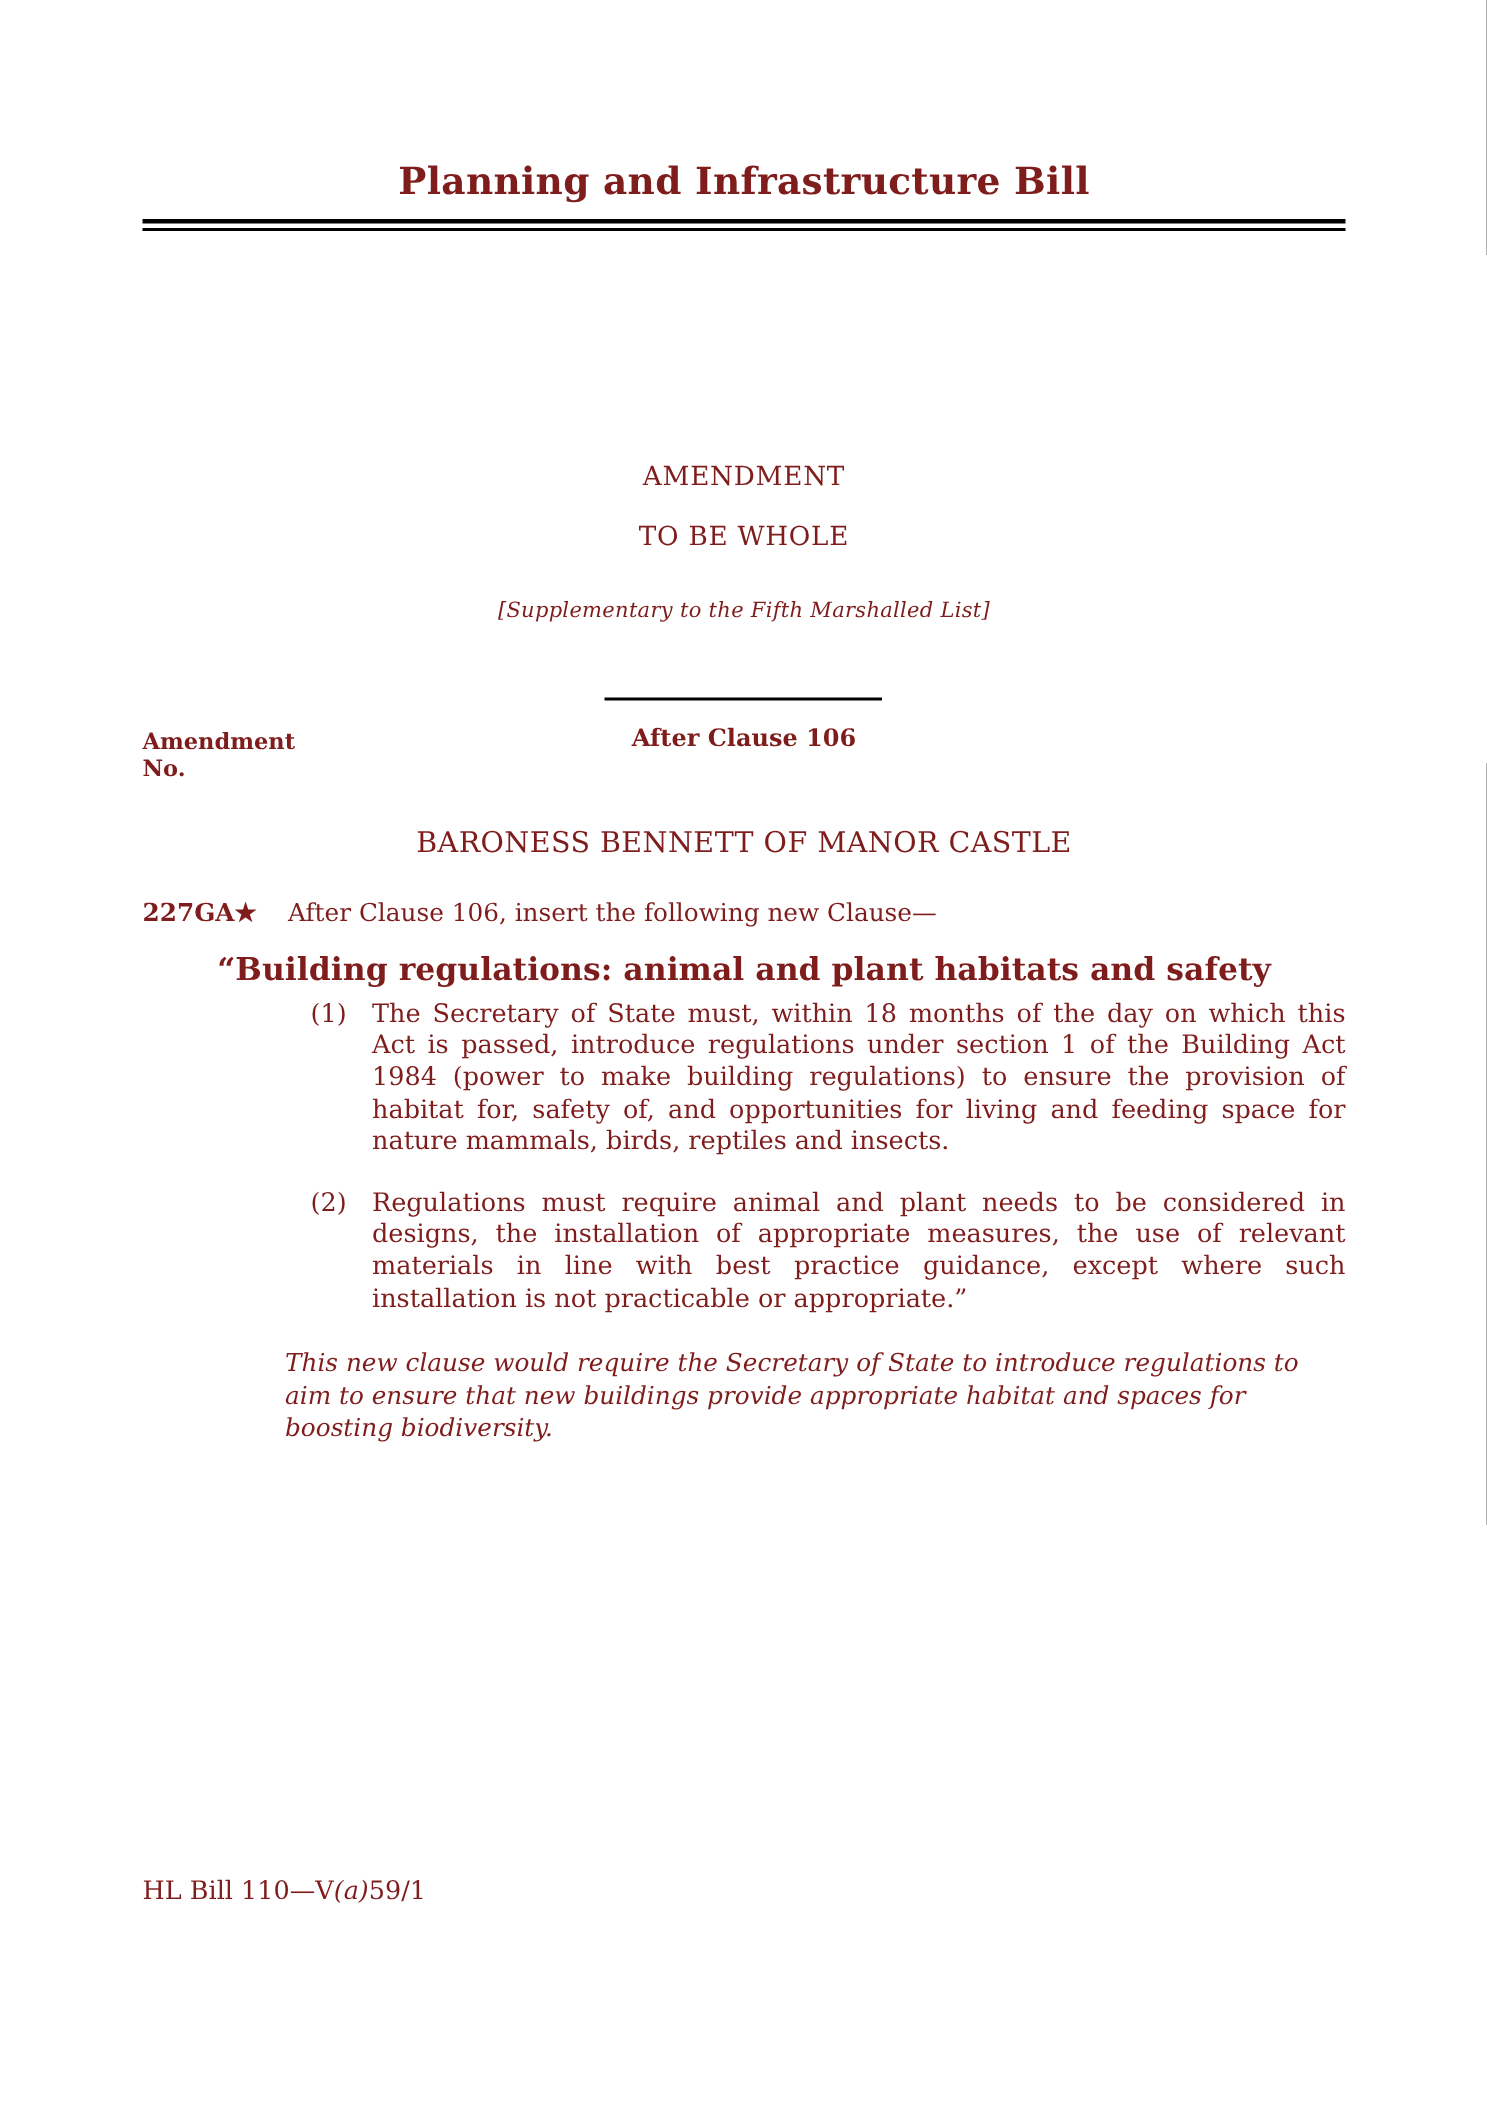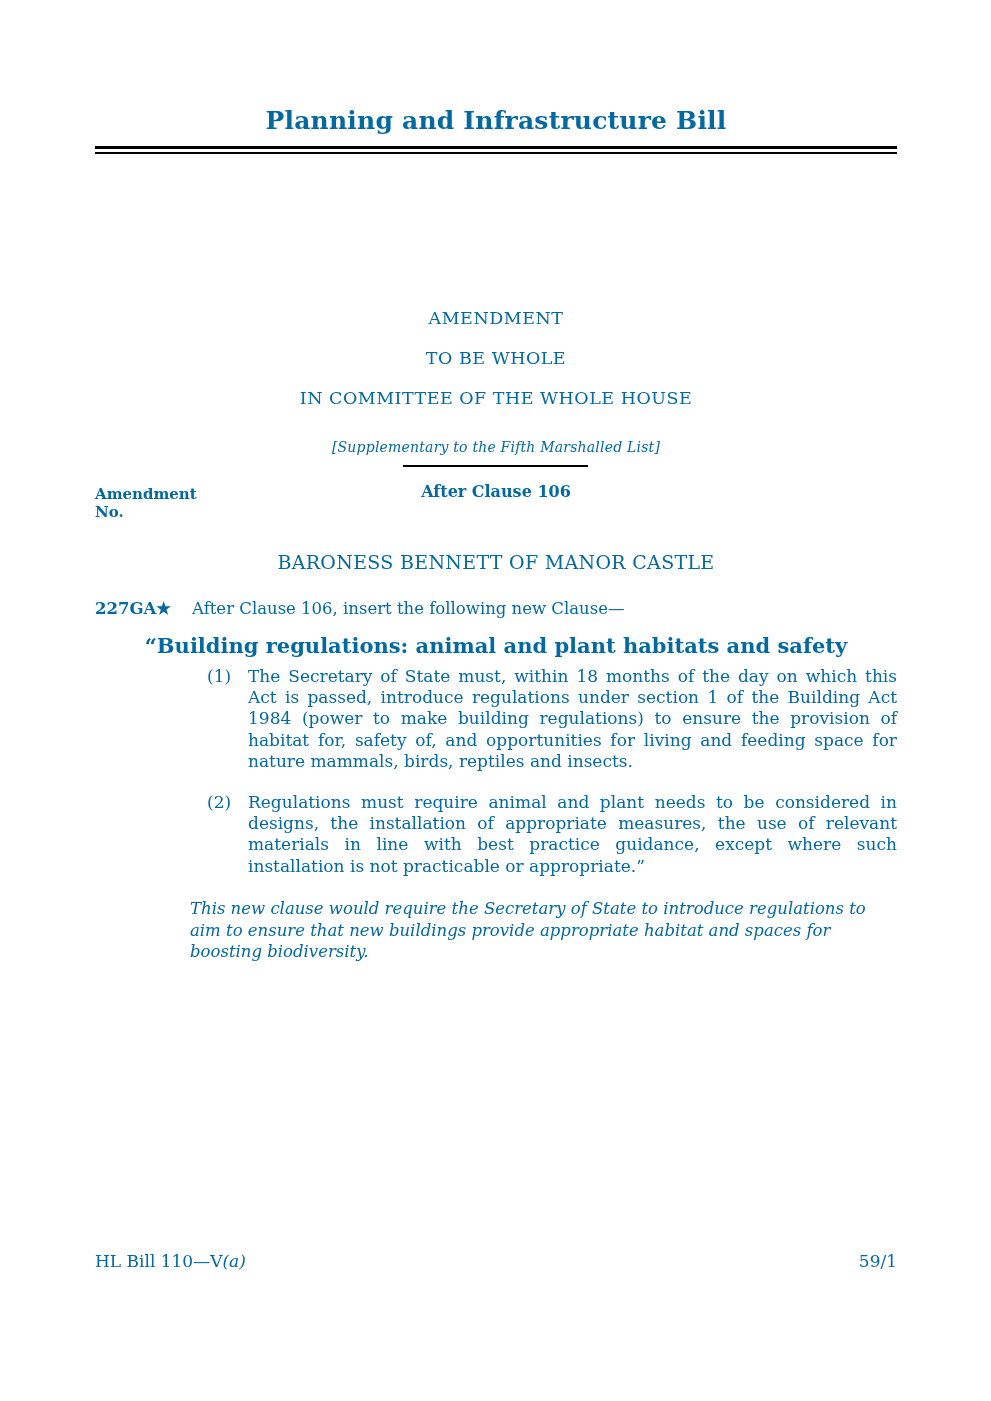--- a/index.html
+++ b/index.html
@@ -3,21 +3,21 @@
 <meta charset="utf-8">
 <style>
   html, body { margin: 0; padding: 0; background: #777; }
   .page {
     position: relative;
     width: 991px;
     height: 1401px;
     margin: 0 auto;
     background: #ffffff;
     font-family: "DejaVu Serif", "Liberation Serif", serif;
-    color: #0369a1;
+    color: #7f1d1d;
     overflow: hidden;
   }
   .abs { position: absolute; }
   .center { text-align: center; }
 
   .bill-title {
     left: 95px; top: 106px; width: 802px;
     font-size: 25px; font-weight: bold; letter-spacing: 0.2px;
   }
   .title-rule {
@@ -75,38 +75,37 @@
   .explanatory { left: 190px; top: 898px; width: 710px; }
   .explanatory-title {
     font-size: 16.5px; font-weight: bold; font-style: italic; line-height: 21px;
   }
   .explanatory-text {
     font-size: 16.5px; font-style: italic; line-height: 21.5px;
   }
 
   .footer {
     left: 95px; top: 1251px; width: 802px;
-    display: flex; justify-content: space-between;
+    display: flex; 
     font-size: 17px;
   }
   .footer .ital { font-style: italic; }
 </style>
 </head>
 <body>
 
 <div class="page">
 
   <div class="abs center bill-title">Planning and Infrastructure Bill</div>
 
   <div class="abs title-rule"></div>
 
   <div class="abs center preamble">
     <div class="preamble-line">AMENDMENT</div>
     <div class="preamble-line">TO BE WHOLE</div>
-    <div class="preamble-line">IN COMMITTEE OF THE WHOLE HOUSE</div>
     <div class="supplementary">[Supplementary to the Fifth Marshalled List]</div>
   </div>
 
   <div class="abs short-rule"></div>
 
   <div class="abs amendment-no">
     <div>Amendment</div>
     <div>No.</div>
   </div>
 

